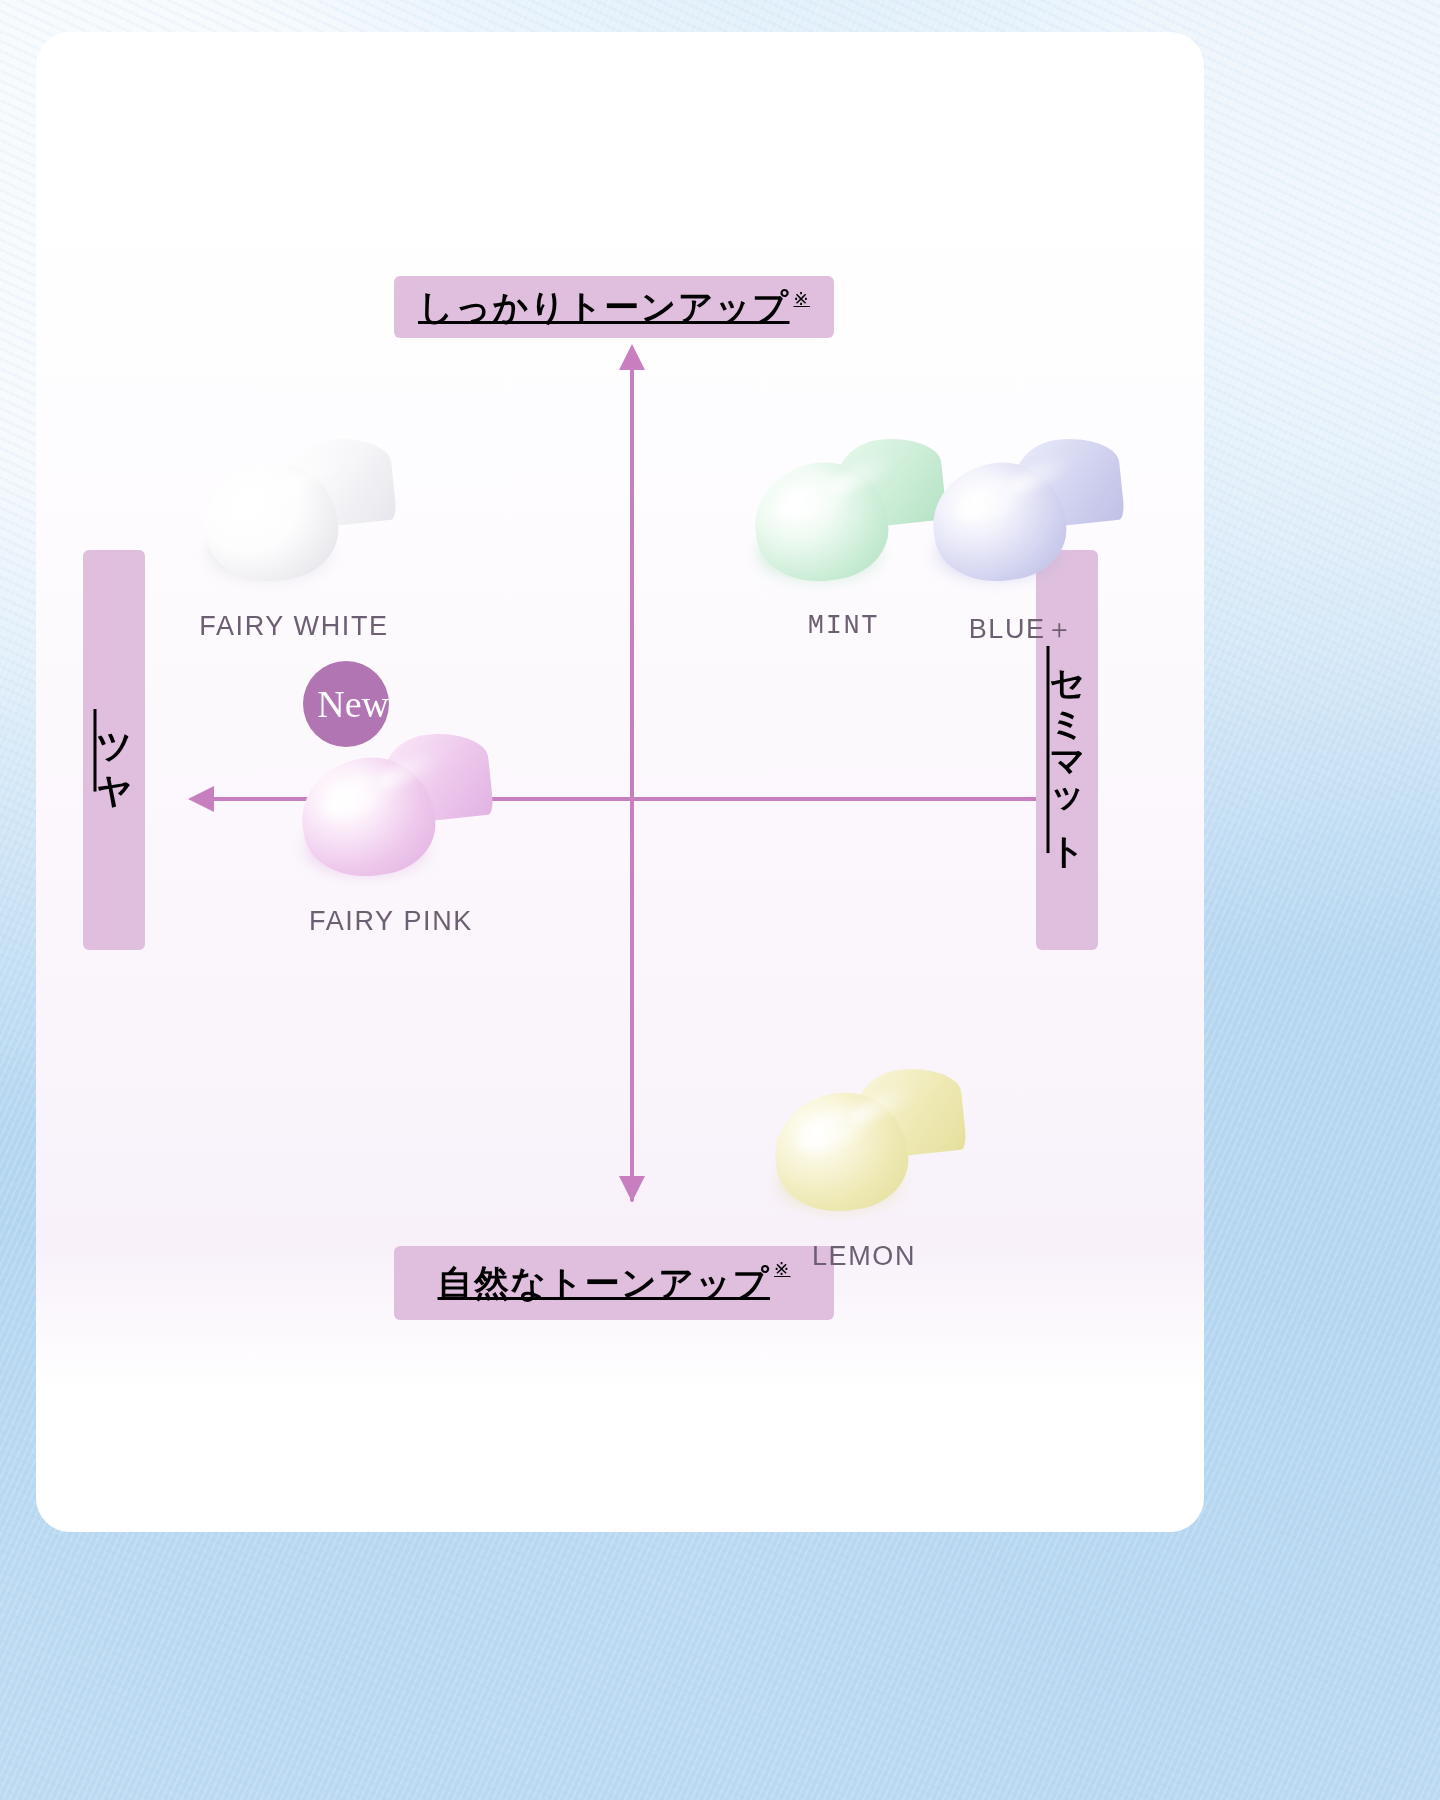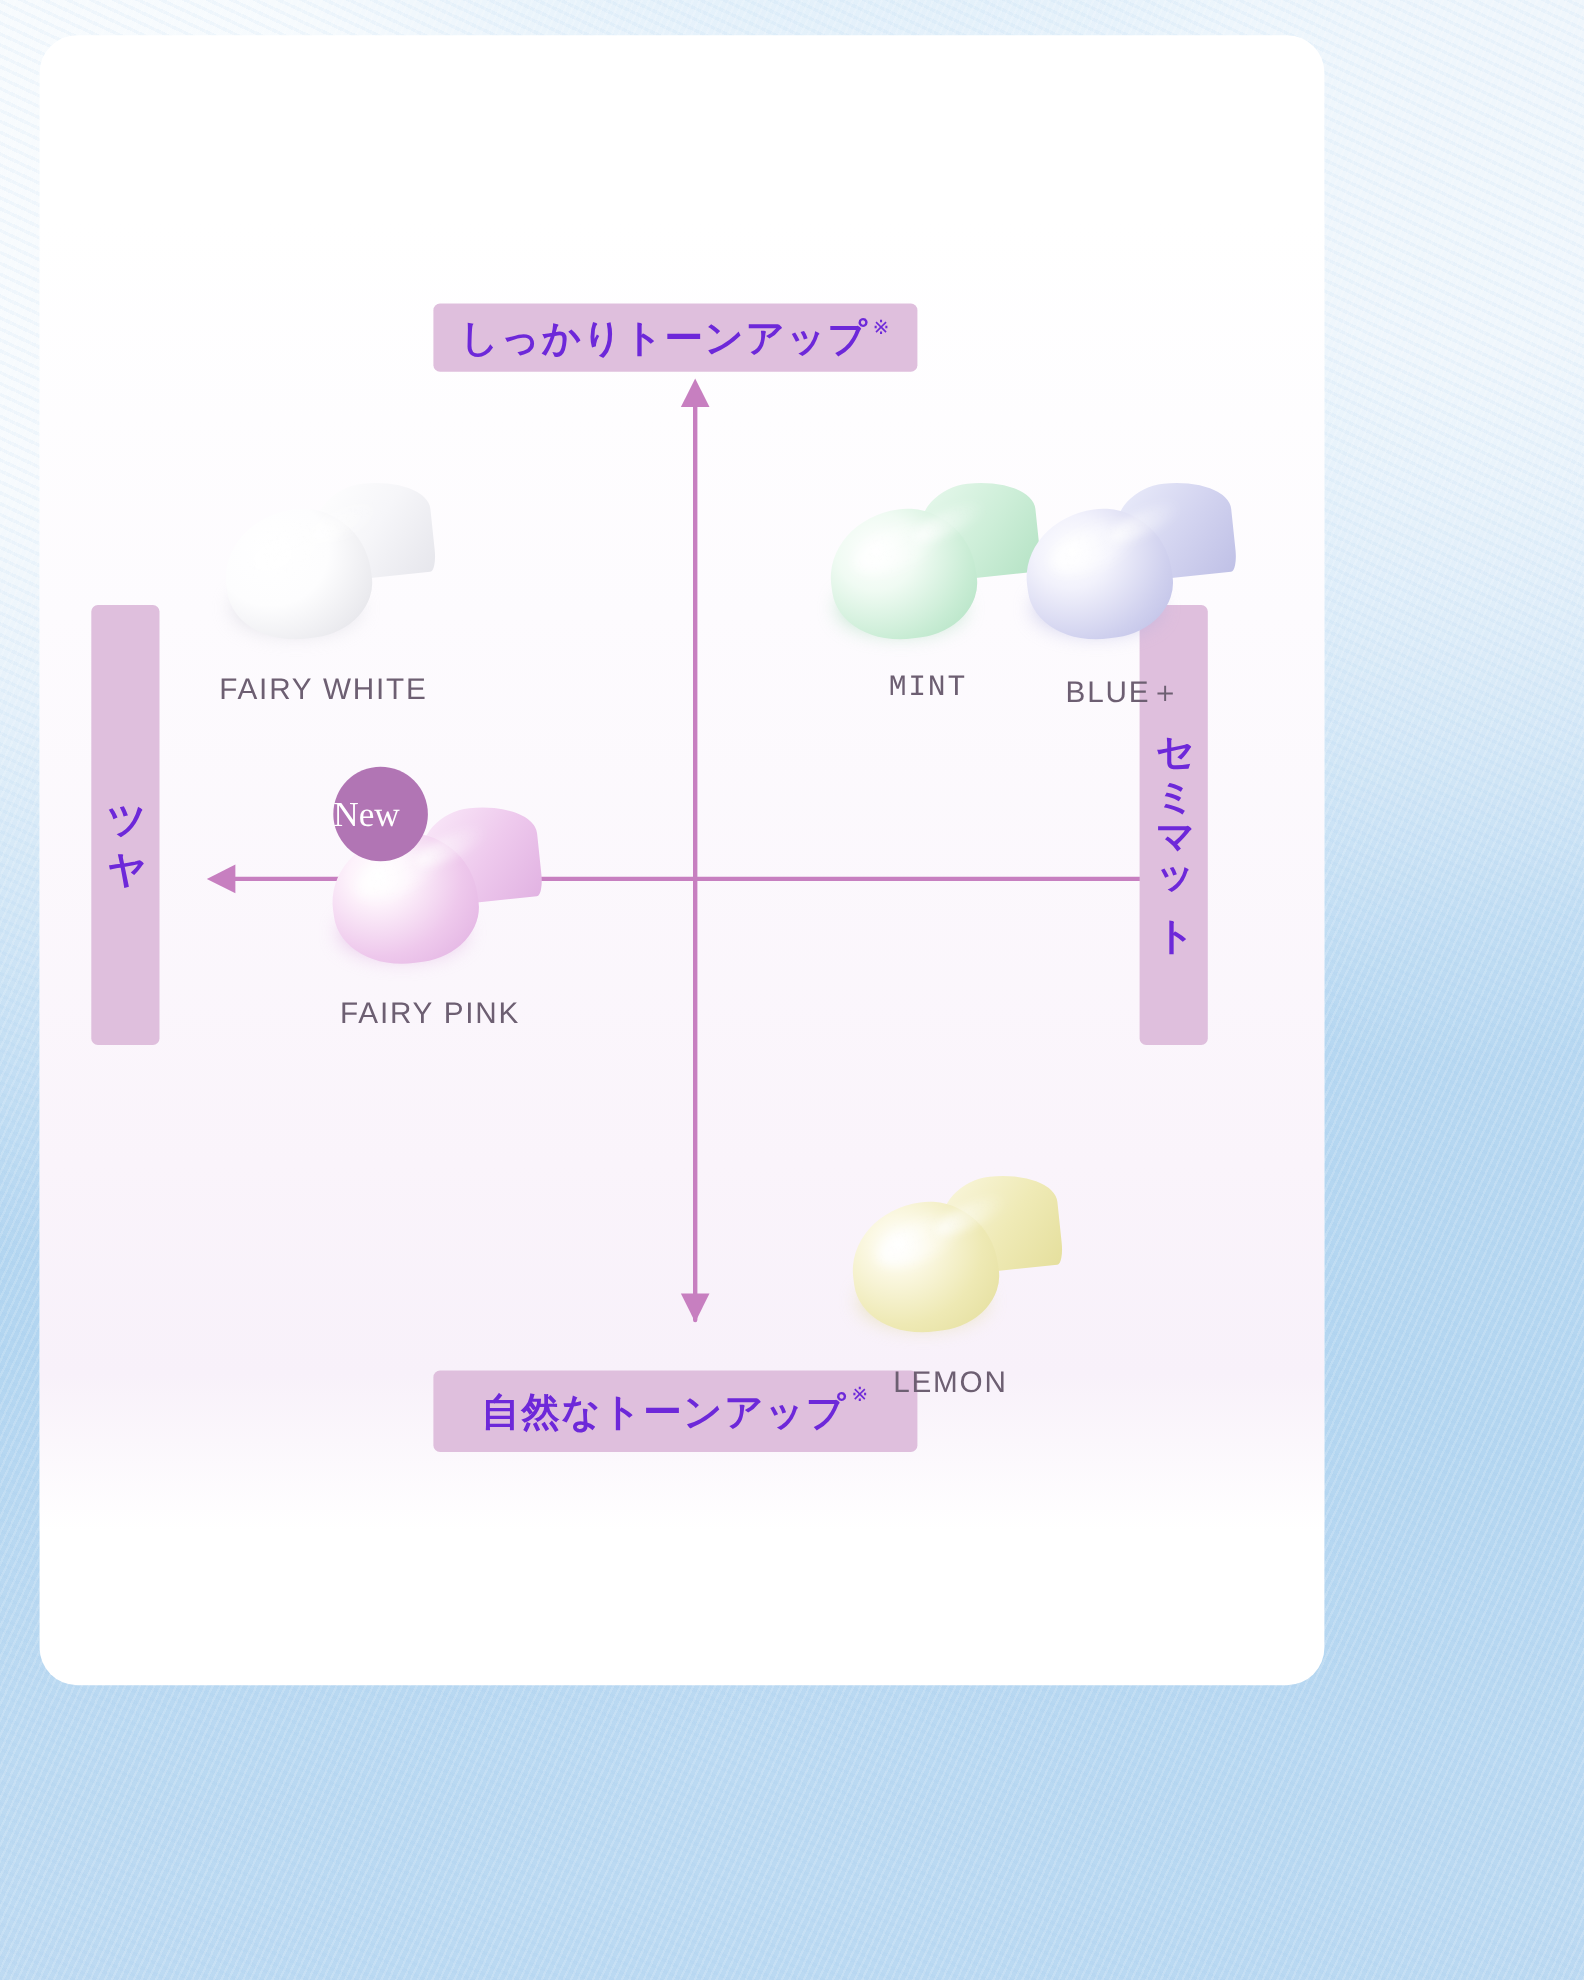--- a/index.html
+++ b/index.html
@@ -55,25 +55,26 @@
   .arrow{position:absolute;width:0;height:0;}
   #arrow-up{left:583px;top:312px;border-left:13px solid transparent;border-right:13px solid transparent;border-bottom:26px solid #c77fc0;}
   #arrow-down{left:583px;top:1144px;border-left:13px solid transparent;border-right:13px solid transparent;border-top:26px solid #c77fc0;}
   #arrow-left{left:152px;top:754px;border-top:13px solid transparent;border-bottom:13px solid transparent;border-right:26px solid #c77fc0;}
   #arrow-right{left:1016px;top:754px;border-top:13px solid transparent;border-bottom:13px solid transparent;border-left:26px solid #c77fc0;}
 
   
   .pill{
     position:absolute;
     background:#dfbfdd;
-    color:#6d28d9;
+    color:#000000;
     display:flex;align-items:center;justify-content:center;
     font-weight:700;
     letter-spacing:.04em;
     box-shadow:0 0 0 rgba(0,0,0,0);
+    text-decoration:underline;
   }
   #label-top{
     left:358px;top:244px;width:440px;height:62px;
     border-radius:6px;font-size:35px;
   }
   #label-bottom{
     left:358px;top:1214px;width:440px;height:74px;
     border-radius:6px;font-size:35px;
   }
   .pill .sup{font-size:18px;align-self:flex-start;margin-top:12px;margin-left:4px;font-weight:400;}
@@ -158,27 +159,27 @@
   .c-lav .tail-el{background:linear-gradient(130deg,#f0ecfb 0%,#dbd1f0 55%,#c8bae7 100%);}
   .c-lav .shade{background:#bcacdf;}
 
   .c-lemon .body-el{background:radial-gradient(ellipse at 34% 30%,#ffffff 0%,#fbf8e3 22%,#eee9b4 62%,#e3dd9a 100%);}
   .c-lemon .tail-el{background:linear-gradient(130deg,#faf7e0 0%,#efeab6 55%,#e5df9d 100%);}
   .c-lemon .shade{background:#ddd690;}
 
   
   #new-badge{
     position:absolute;
-    left:267px;top:665px;
+    left:267px;top:629px;
     width:86px;height:86px;
     border-radius:50%;
     background:#b175b4;
     color:#fff;
-    display:flex;align-items:center;justify-content:flex-start;
-    font-size:32px;
+    display:flex;align-items:center;justify-content:flex-end;
+    font-size:38px;
     font-family:"Liberation Serif","DejaVu Serif",serif;
     z-index:5;
   }
 </style>
 </head>
 <body>
 
 <div id="bg-texture"></div>
 <div id="bg-grain"></div>
 

